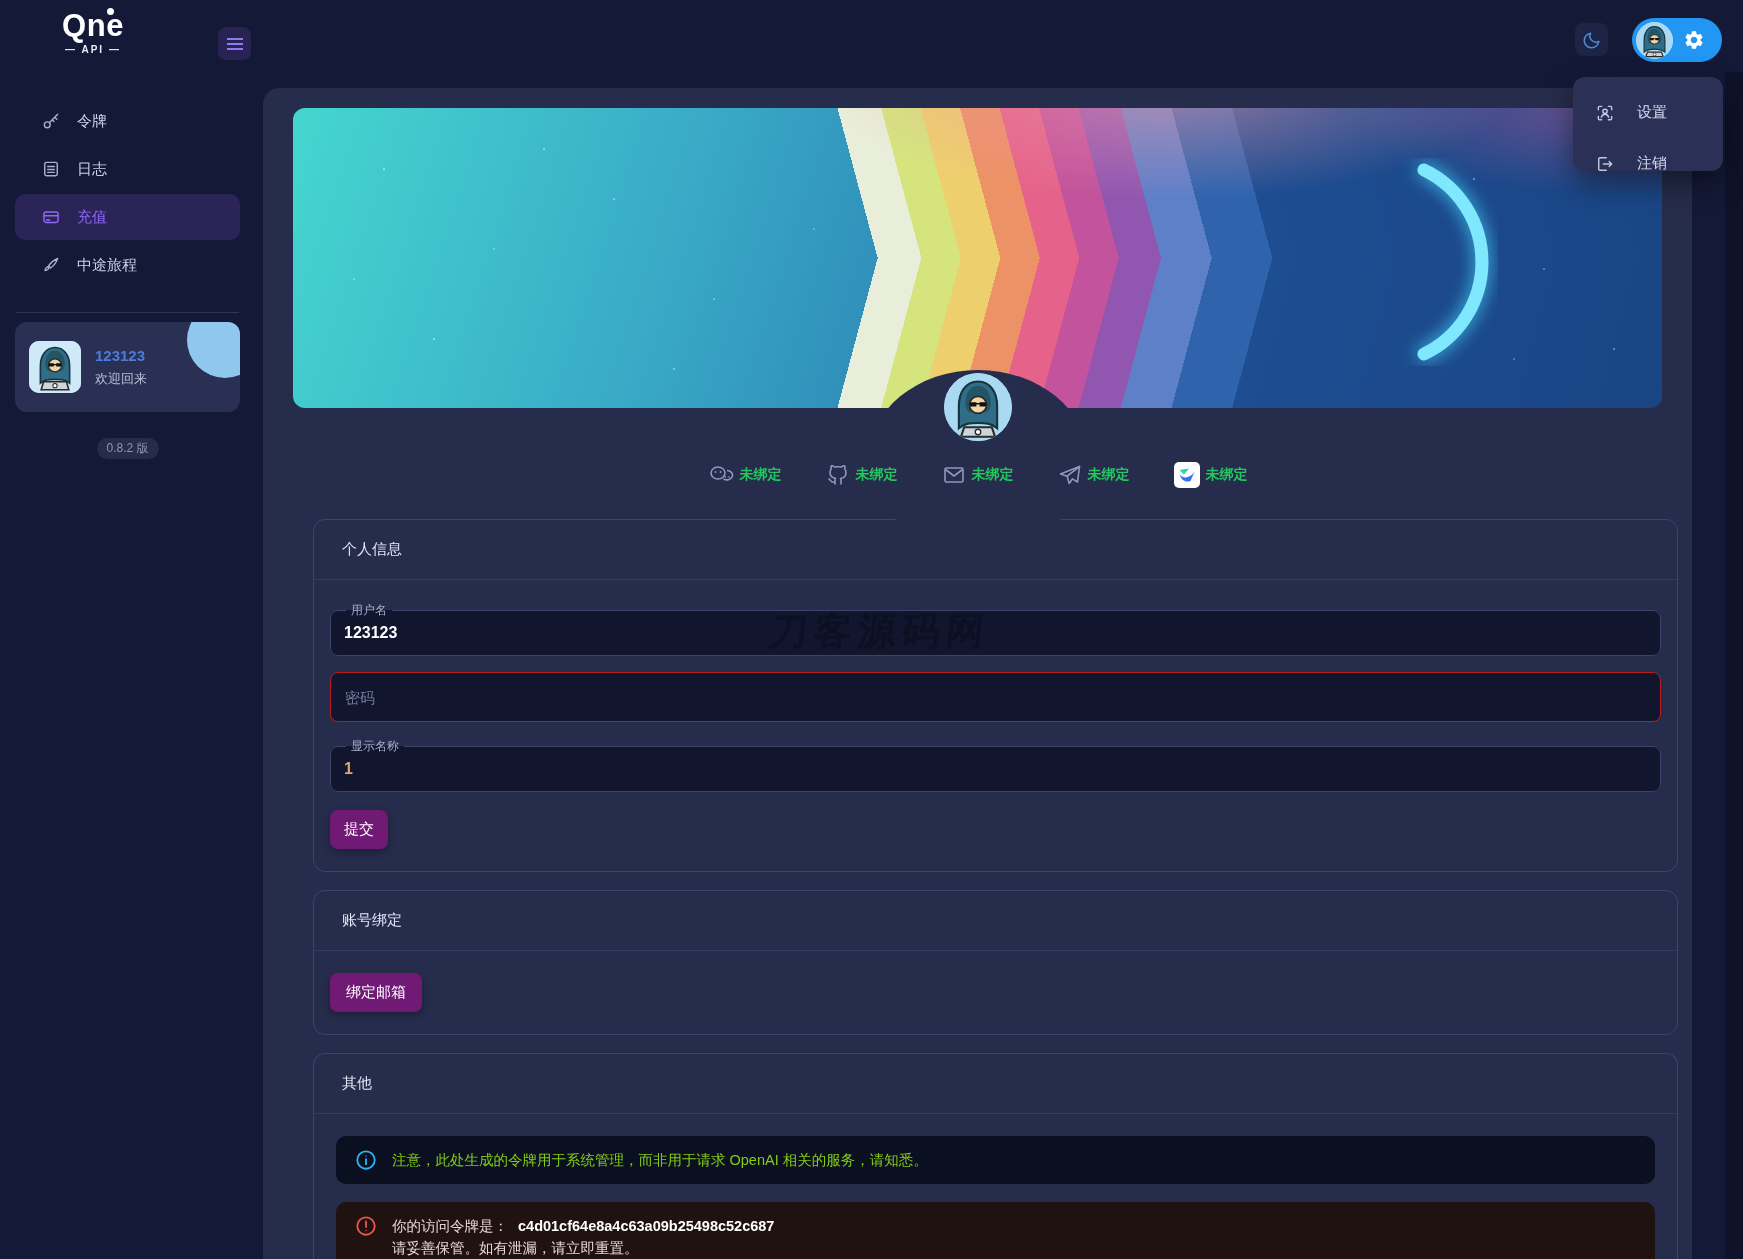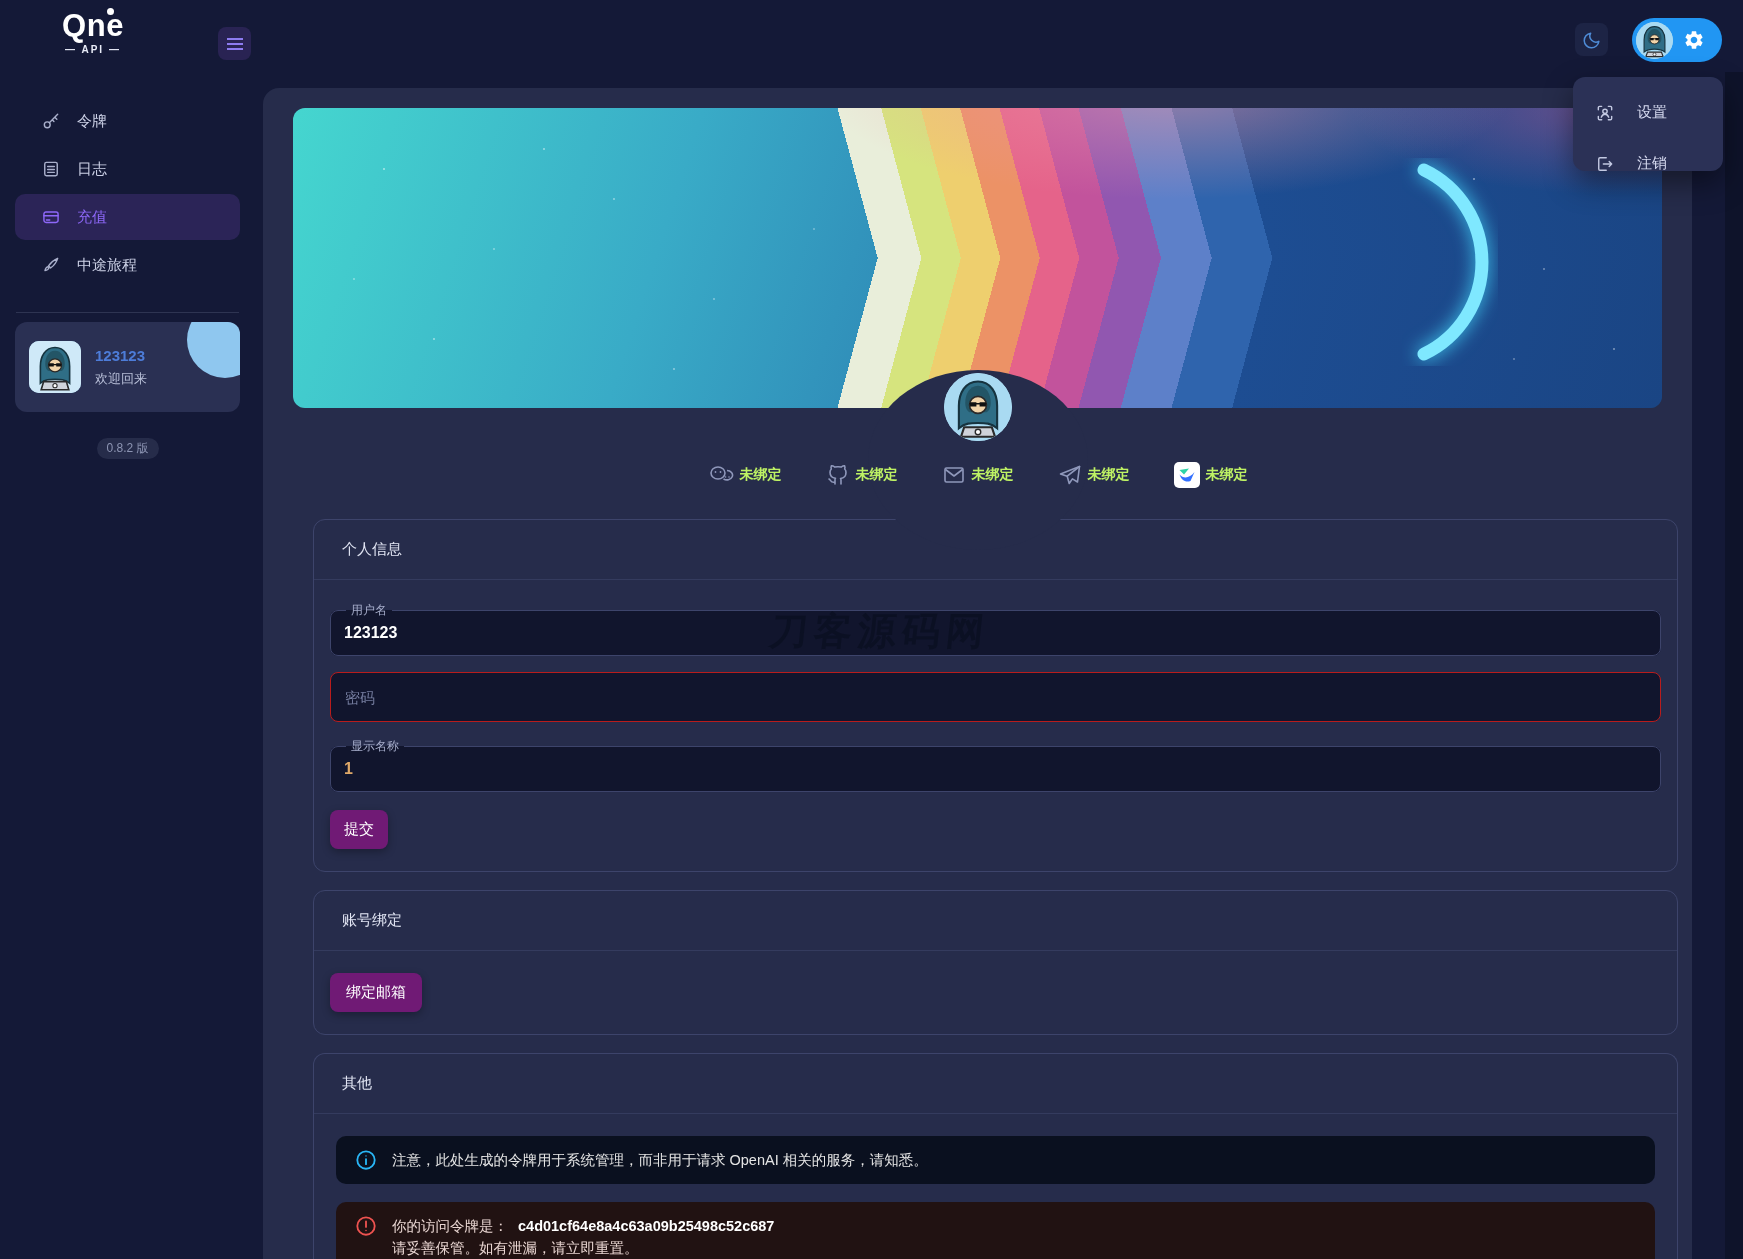--- a/index.html
+++ b/index.html
@@ -84,21 +84,21 @@
       1220px 250px 0 rgba(255,255,255,.35), 1300px 40px 0 rgba(255,255,255,.4); }
   .crescent { position:absolute; left:81%; top:50px; }
   .avatar-bump { position:absolute; top:282px; left:50%; margin-left:-110px; width:220px; height:180px;
     border-radius:50%; background:#262c4b; z-index:1; }
   .big-avatar { position:absolute; top:285px; left:50%; margin-left:-34px; width:68px; height:68px;
     border-radius:50%; overflow:hidden; background:#a9daf2; z-index:2; cursor:pointer; }
 
   
   .bind-row { position:relative; z-index:3; margin-top:47px; height:40px;
     display:flex; align-items:center; justify-content:center; gap:44px; }
-  .bind-item { display:flex; align-items:center; gap:6px; color:#bef264; font-weight:700; font-size:14px; cursor:pointer; }
+  .bind-item { display:flex; align-items:center; gap:6px; color:#22c55e; font-weight:700; font-size:14px; cursor:pointer; }
   .bind-item .b-icon { color:#8f98bb; }
 
   
   .card { margin:0 14px 18px 50px; border:1px solid #3d446b; border-radius:12px; }
   .card.first { margin-top:24px; }
   .card-header { padding:20px 28px; font-size:15px; color:#e2e6f4; border-bottom:1px solid #343b5e; }
   .card-body { padding:22px 16px; }
   .card:last-child { margin-bottom:0; border-bottom:none; border-radius:12px 12px 0 0; }
 
   fieldset.field { border:1px solid #3d446b; border-radius:8px; background:#11152d; padding:0 13px 9px; width:100%; }
@@ -111,21 +111,21 @@
   .plain-field input { width:100%; background:transparent; border:none; outline:none;
     font-family:"Liberation Sans",sans-serif; font-size:15px; color:#e6e9f5; }
   .plain-field input::placeholder { color:#747c9e; opacity:1; }
   .btn-blue { display:inline-block; margin-top:18px; background:#701a75; color:#ffffff; border:none; border-radius:8px;
     padding:10px 14px; font-size:15px; font-family:"Liberation Sans",sans-serif; cursor:pointer;
     box-shadow:0 3px 8px rgba(0,0,0,.3); }
   .btn-blue.email { margin-top:0; padding:10px 16px; }
 
   
   .alert { border-radius:10px; display:flex; gap:15px; padding:13px 19px; align-items:flex-start; margin:0 6px; }
-  .alert-info { background:#0a101f; color:#e5e5e5; }
+  .alert-info { background:#0a101f; color:#84cc16; }
   .alert-error { background:#211212; color:#e9d6d2; margin-top:18px; }
   .alert .a-text { font-size:14.5px; line-height:22px; }
   .alert .a-icon { margin-top:0; flex:none; }
   .token-strong { font-weight:700; color:#ffffff; margin-left:10px; }
 
   
   .watermark { position:absolute; left:770px; top:606px; z-index:30; pointer-events:none;
     font-size:38px; font-weight:800; letter-spacing:6px; color:rgba(8,12,28,.55); transform:skewX(-6deg); }
 </style>
 </head>

